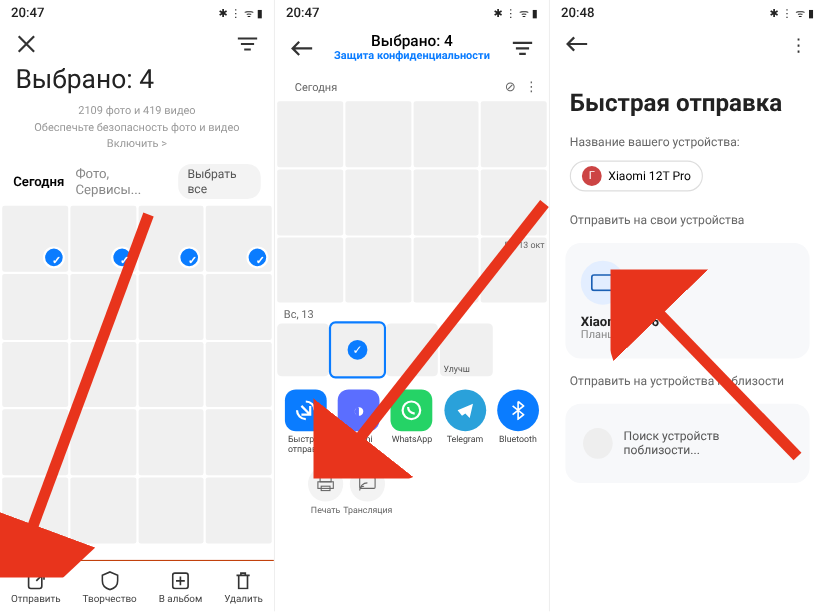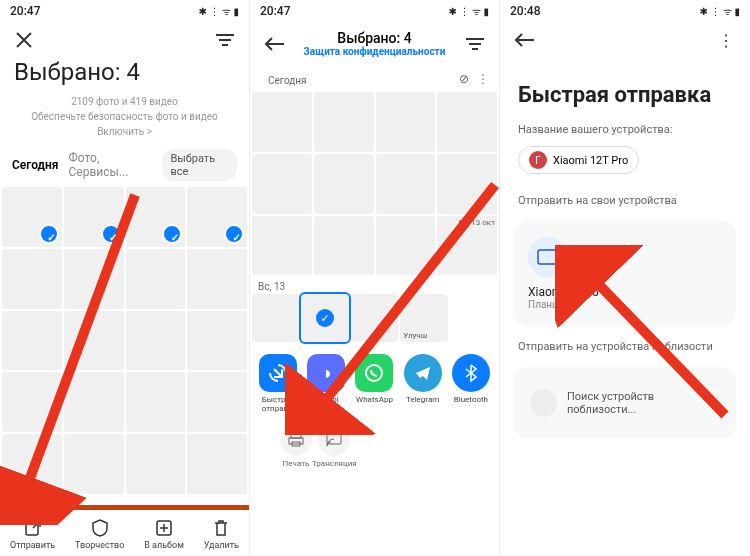--- a/index.html
+++ b/index.html
@@ -15,21 +15,21 @@
 .title-lg{font-size:24px;font-weight:400;padding:0 14px 8px;color:#222}
 .subtext{text-align:center;font-size:10px;color:#999;padding:0 14px;line-height:1.5}
 .tabs{display:flex;gap:10px;padding:10px 12px 6px;font-size:12px;align-items:center}
 .tab-active{font-weight:600;color:#000}
 .tab-inactive{color:#888}
 .select-all{margin-left:auto;font-size:11px;background:#f3f3f3;border-radius:12px;padding:3px 8px;color:#555}
 .grid{display:grid;grid-template-columns:repeat(4,1fr);gap:2px;padding:0 2px}
 .thumb{aspect-ratio:1;background:#f0f0f0;position:relative;border-radius:2px}
 .thumb.sel::after{content:"";position:absolute;right:3px;bottom:3px;width:16px;height:16px;background:#0a7cff;border-radius:50%;border:2px solid #fff}
 .thumb.sel::before{content:"✓";position:absolute;right:6px;bottom:4px;color:#fff;font-size:10px;z-index:2;font-weight:bold}
-.bottombar{position:absolute;bottom:0;left:0;right:0;display:flex;justify-content:space-around;padding:8px 0 6px;background:#fff;border-top:5px solid #c2410c}
+.bottombar{position:absolute;bottom:0;left:0;right:0;display:flex;justify-content:space-around;padding:8px 0 6px;background:#fff;border-top:1px solid #c2410c}
 .bb-item{display:flex;flex-direction:column;align-items:center;gap:2px;font-size:9px;color:#444}
 .bb-icon{width:20px;height:20px;display:flex;align-items:center;justify-content:center}
 
 .p2-header{text-align:center;padding:2px 0}
 .p2-title{font-size:14px;font-weight:500}
 .p2-link{font-size:10px;color:#0a7cff;font-weight:700}
 .p2-grid{display:grid;grid-template-columns:repeat(4,1fr);gap:2px;padding:0 2px}
 .p2-date{font-size:10px;color:#666;padding:6px 8px 2px}
 .p2-strip{height:48px;display:grid;grid-template-columns:repeat(5,1fr);gap:2px;padding:0 2px}
 .chip{background:#f0f0f0;border-radius:4px;position:relative}
@@ -41,21 +41,21 @@
 .action-row{display:flex;justify-content:flex-start;padding:4px 30px 8px}
 .action-circle{width:32px;height:32px;border-radius:50%;background:#f3f3f3;display:flex;align-items:center;justify-content:center;color:#666}
 .action-item{display:flex;flex-direction:column;align-items:center;gap:3px;font-size:8px;color:#666}
 
 .p3-title{font-size:22px;font-weight:700;padding:24px 18px 10px;color:#222}
 .p3-section-label{font-size:11px;color:#666;padding:6px 18px}
 .device-chip{display:inline-flex;align-items:center;gap:6px;margin:4px 18px;padding:4px 10px;border:1px solid #ddd;border-radius:16px;font-size:11px}
 .device-chip .av{width:18px;height:18px;border-radius:50%;background:#c44;color:#fff;display:flex;align-items:center;justify-content:center;font-size:10px}
 .card{margin:8px 14px;background:#f7f8fa;border-radius:14px;padding:16px 14px}
 .target-icon{width:40px;height:40px;border-radius:50%;background:#e3eeff;display:flex;align-items:center;justify-content:center;margin-bottom:8px}
-.target-name{font-size:12px;font-weight:400;color:#222}
+.target-name{font-size:12px;font-weight:700;color:#222}
 .target-sub{font-size:10px;color:#888}
 .search-row{display:flex;align-items:center;gap:10px;padding:6px 2px}
 .search-dot{width:28px;height:28px;border-radius:50%;background:#eee}
 .search-text{font-size:11px;color:#555}
 
 .arrow{position:absolute;pointer-events:none}
 svg{display:block}
 </style>
 </head>
 <body>

